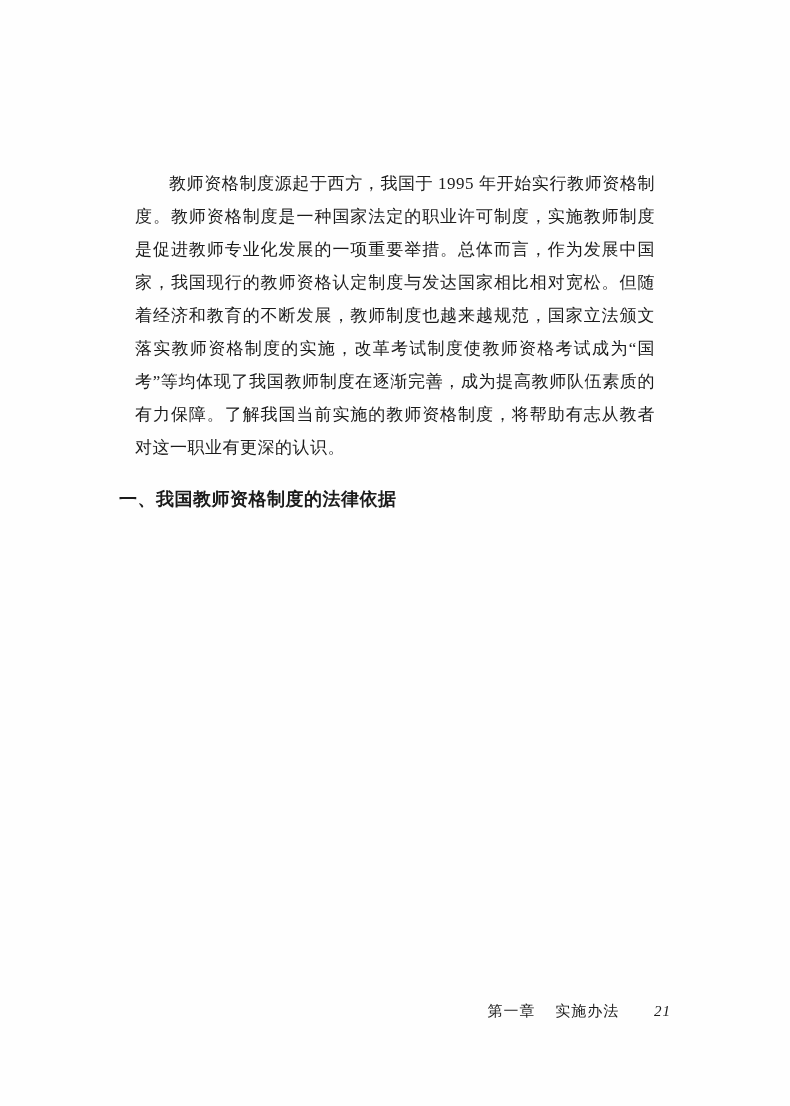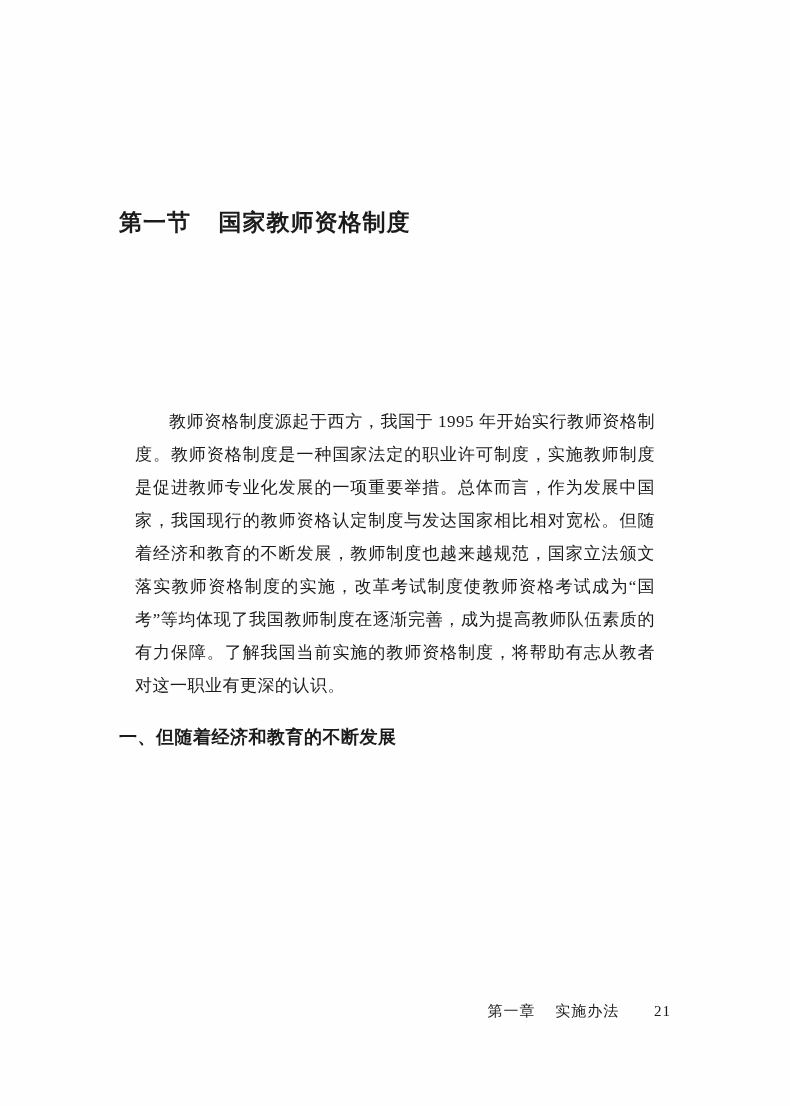--- a/index.html
+++ b/index.html
@@ -63,36 +63,33 @@
     font-size: 15px;
     line-height: 20px;
     letter-spacing: 1px;
     white-space: nowrap;
   }
   .page-footer .footer-book-title {
     margin-left: 1em;
   }
   .page-footer .footer-page-number {
     margin-left: 2em;
+    font-style: italic;
   }
 </style>
 </head>
 <body>
 
 <div class="page">
   <div class="content">
 
-    <h1 class="section-title">
-      <span class="title-label">第一节</span>
-      <span class="title-text">国家教师资格制度</span>
-    </h1>
 
     <p class="body-para para-intro">教师资格制度源起于西方，我国于 1995 年开始实行教师资格制度。教师资格制度是一种国家法定的职业许可制度，实施教师制度是促进教师专业化发展的一项重要举措。总体而言，作为发展中国家，我国现行的教师资格认定制度与发达国家相比相对宽松。但随着经济和教育的不断发展，教师制度也越来越规范，国家立法颁文落实教师资格制度的实施，改革考试制度使教师资格考试成为“国考”等均体现了我国教师制度在逐渐完善，成为提高教师队伍素质的有力保障。了解我国当前实施的教师资格制度，将帮助有志从教者对这一职业有更深的认识。</p>
 
-    <h2 class="subsection-heading">一、但随着经济和教育的不断发展</h2>
+    <h2 class="subsection-heading">一、我国教师资格制度的法律依据</h2>
 
 
   </div>
 
   <div class="page-footer">
     <span class="footer-chapter">第一章</span>
     <span class="footer-book-title">实施办法</span>
     <span class="footer-page-number">21</span>
   </div>
 </div>

